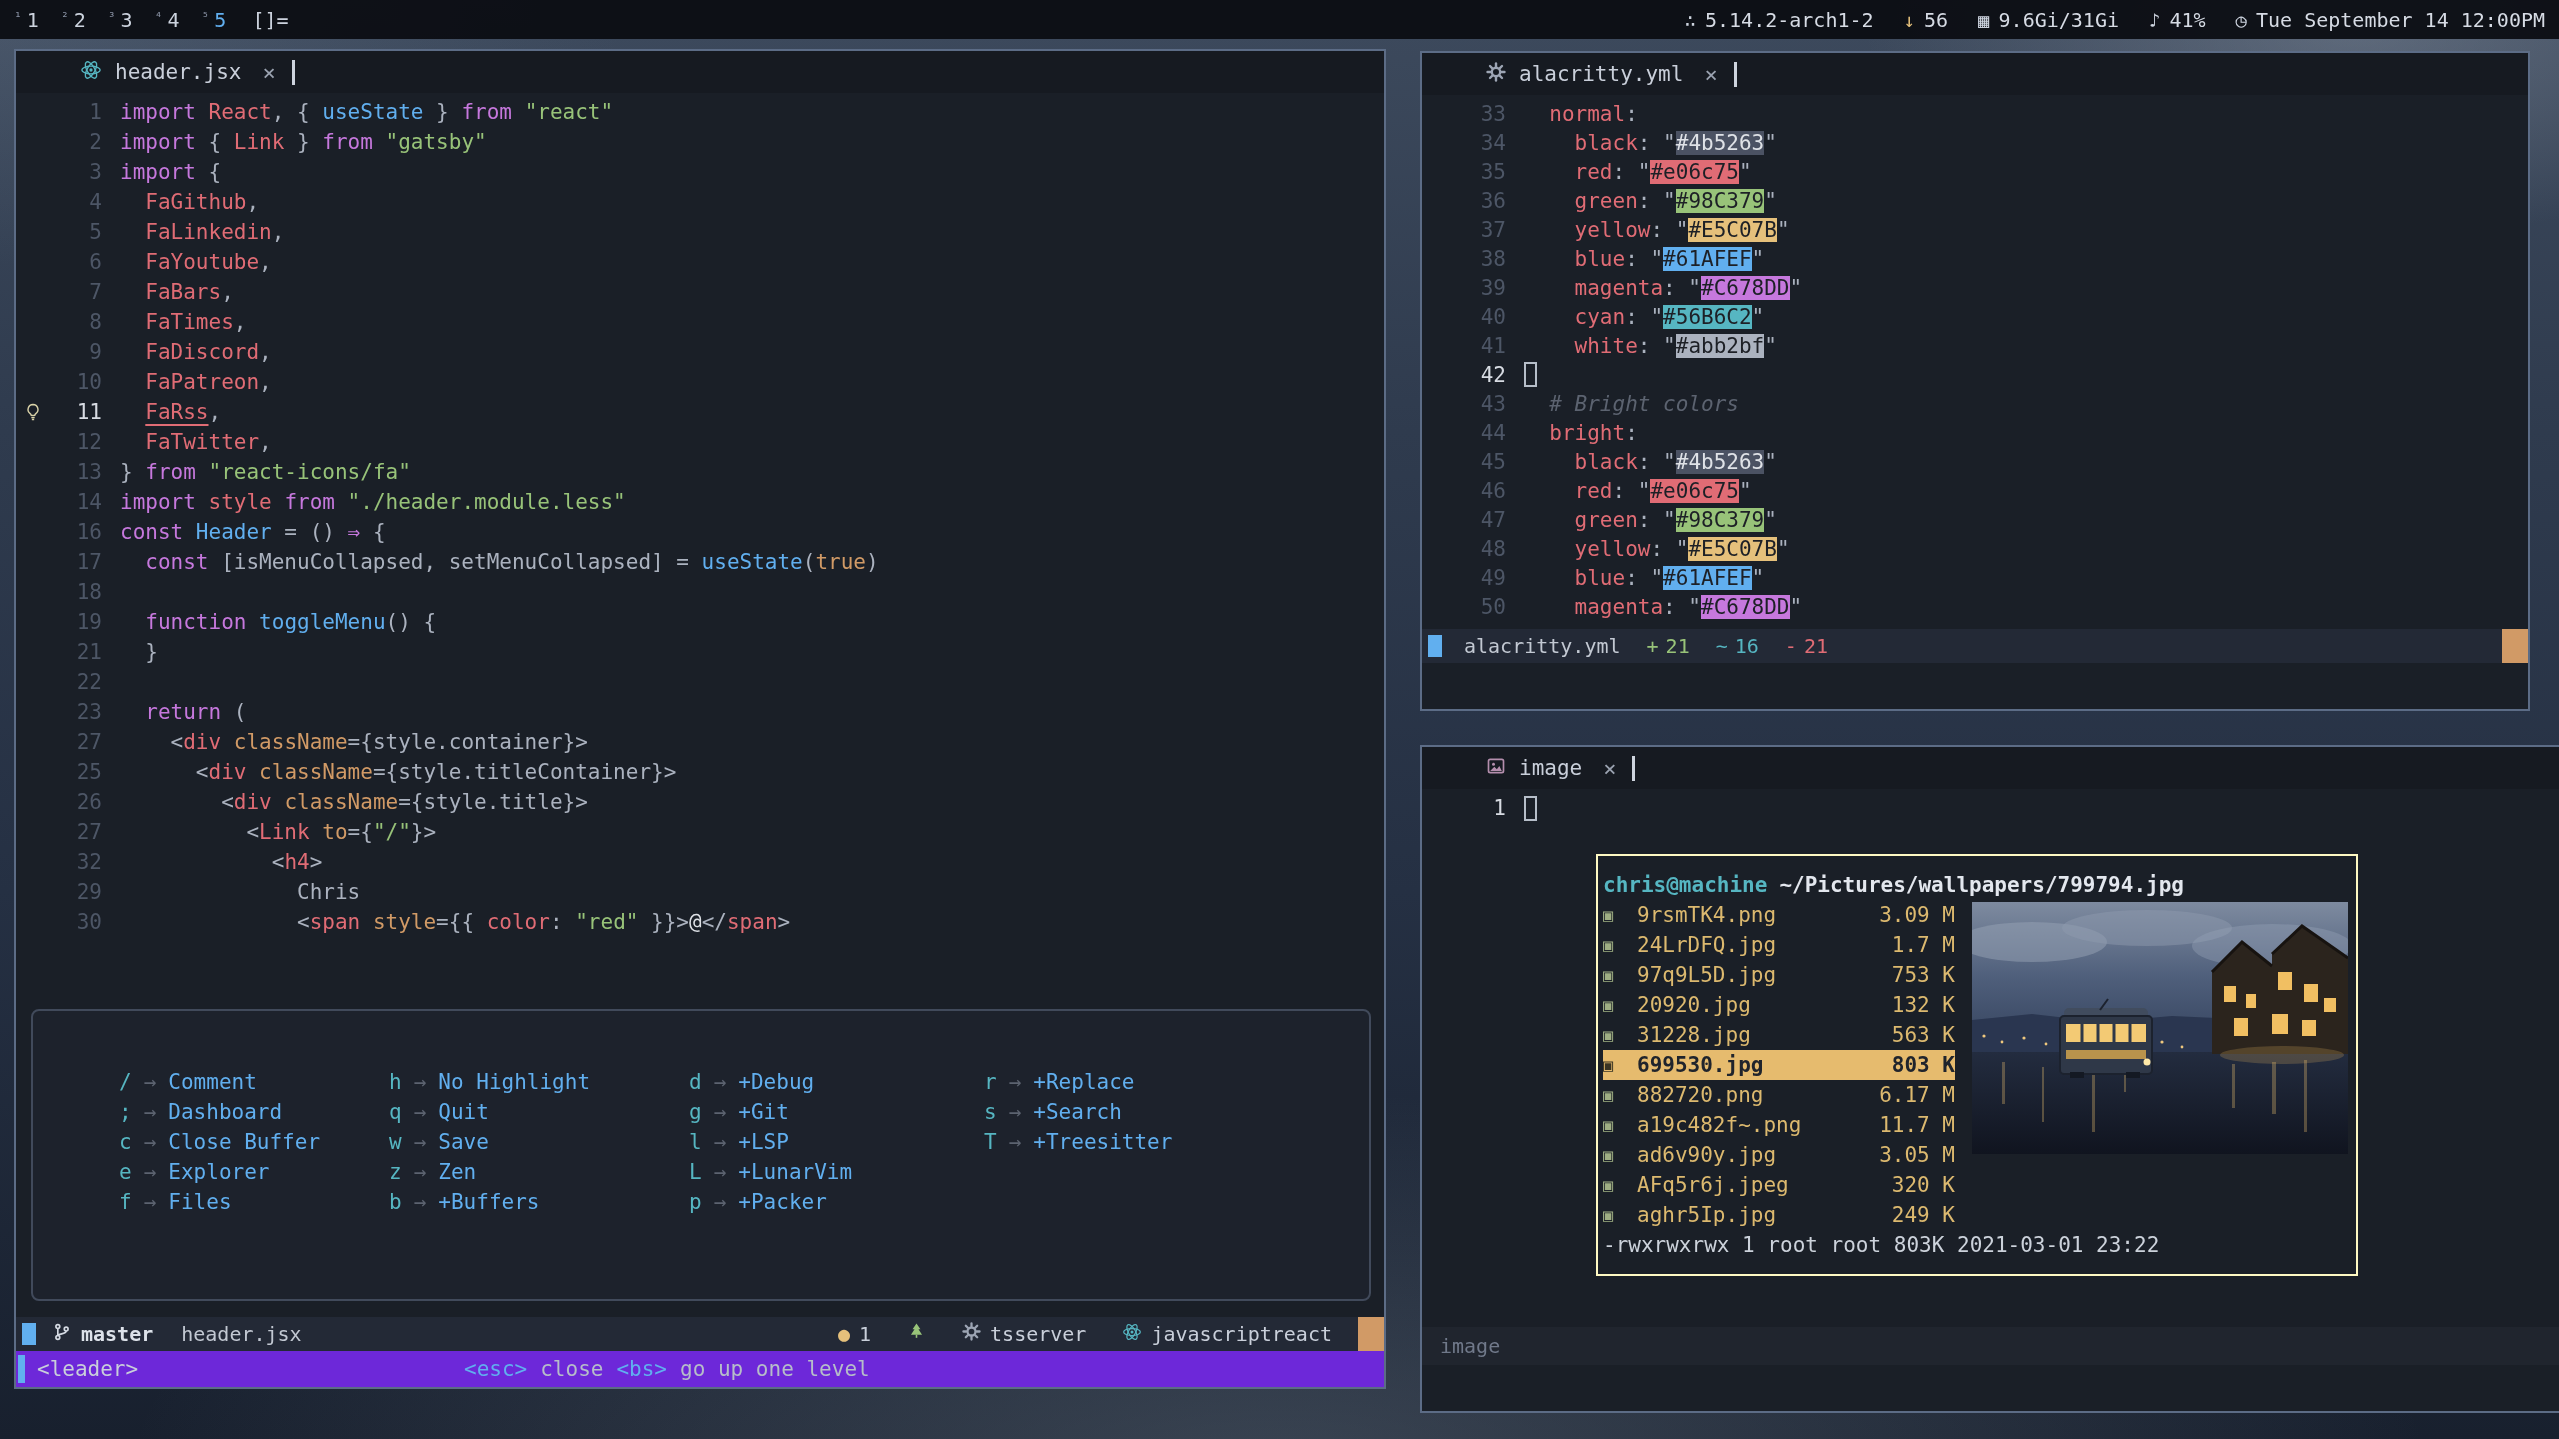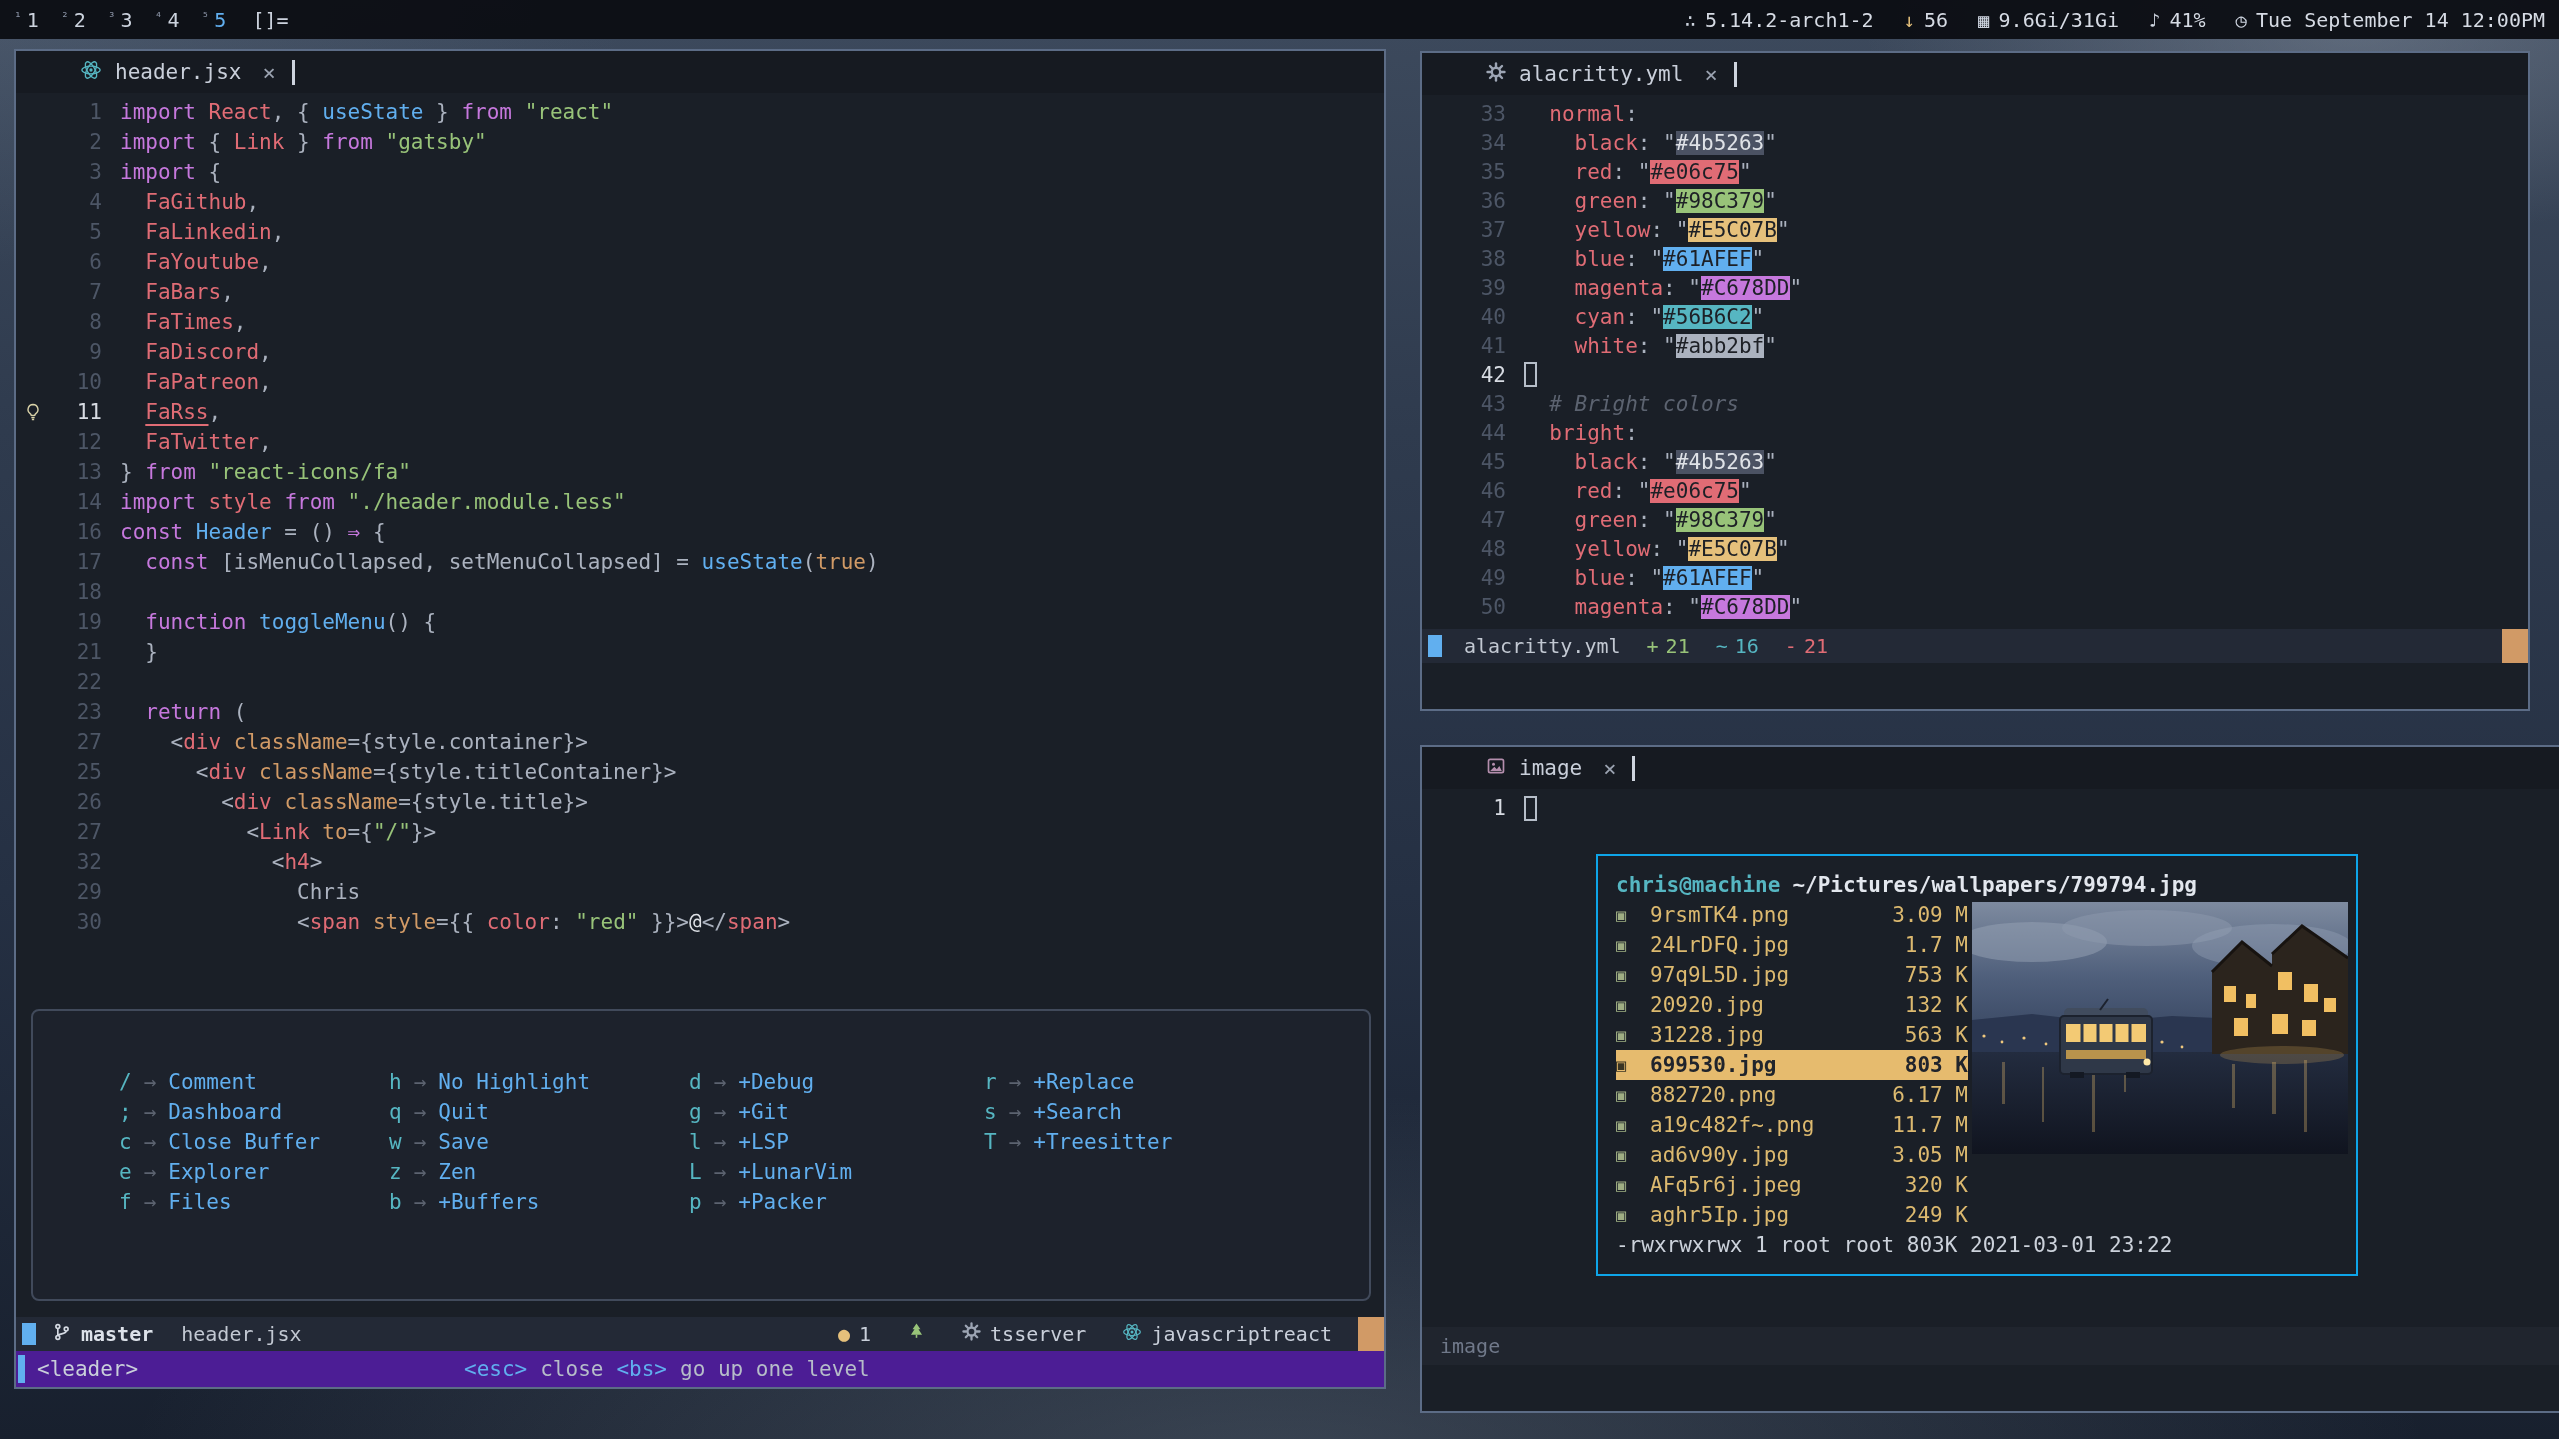--- a/index.html
+++ b/index.html
@@ -69,31 +69,31 @@
   .statusline{height:34px;background:#232936;display:flex;align-items:center;font-size:20px;flex:none;position:relative}
   .mode-block{width:14px;height:22px;background:#61afef;margin:0 16px 0 6px;flex:none}
   .sl-branch{display:flex;align-items:center;gap:9px;font-weight:bold;color:#dde2ea}
   .sl-file{margin-left:28px;color:#c2c8d2}
   .sl-spacer{flex:1}
   .sl-group{display:flex;align-items:center;gap:9px;color:#c9cfda;margin-left:36px}
   .diag-icon{color:#e5c07b}
   .sl-scroll{width:26px;height:100%;background:#d19a66;margin-left:26px;flex:none}
   .git-add{color:#98c379}.git-mod{color:#56b6c2}.git-del{color:#e06c75}
   .gg{display:flex;gap:7px;margin-left:26px}
-  .cmdline{height:36px;display:flex;align-items:center;font-size:21px;color:#c9cfda;background:#4c1d95;flex:none;position:relative}
+  .cmdline{height:36px;display:flex;align-items:center;font-size:21px;color:#c9cfda;background:#6d28d9;flex:none;position:relative}
   .cmd-cursorbar{width:7px;height:28px;background:#61afef;margin:0 12px 0 2px}
   .cmd-hints{position:absolute;left:448px;display:flex;gap:13px;white-space:pre}
   .hint-key{color:#61afef}
   .hint-label{color:#b6bdc9}
   .sl-inactive{height:38px;background:#20252e;color:#70798a;display:flex;align-items:center;padding-left:18px;font-size:20px;flex:none}
   .cmd-empty{height:46px;background:#1a1f27;flex:none}
 
   
-  .preview-box{position:absolute;left:174px;top:65px;width:762px;height:422px;border:2px solid #0ea5e9;
-    padding:14px 18px;display:flex;flex-direction:column;font-size:21px}
+  .preview-box{position:absolute;left:174px;top:65px;width:762px;height:422px;border:2px solid #fef9c3;
+    padding:14px 5px;display:flex;flex-direction:column;font-size:21px}
   .pv-header{height:30px;display:flex;align-items:center;font-weight:bold;white-space:pre}
   .pv-user{color:#56b6c2}
   .pv-path{color:#e3e7ee;margin-left:12px}
   .pv-row{display:flex;height:30px;align-items:center;width:352px}
   .pv-icon{width:34px;color:#9fae83;font-size:17px;flex:none}
   .pv-name{flex:1;color:#dcb96f}
   .pv-size{color:#dcb96f}
   .pv-row.sel{background:#e6bb6e}
   .pv-row.sel .pv-name,.pv-row.sel .pv-size{color:#20242c;font-weight:bold}
   .pv-row.sel .pv-icon{color:#3a3423}

